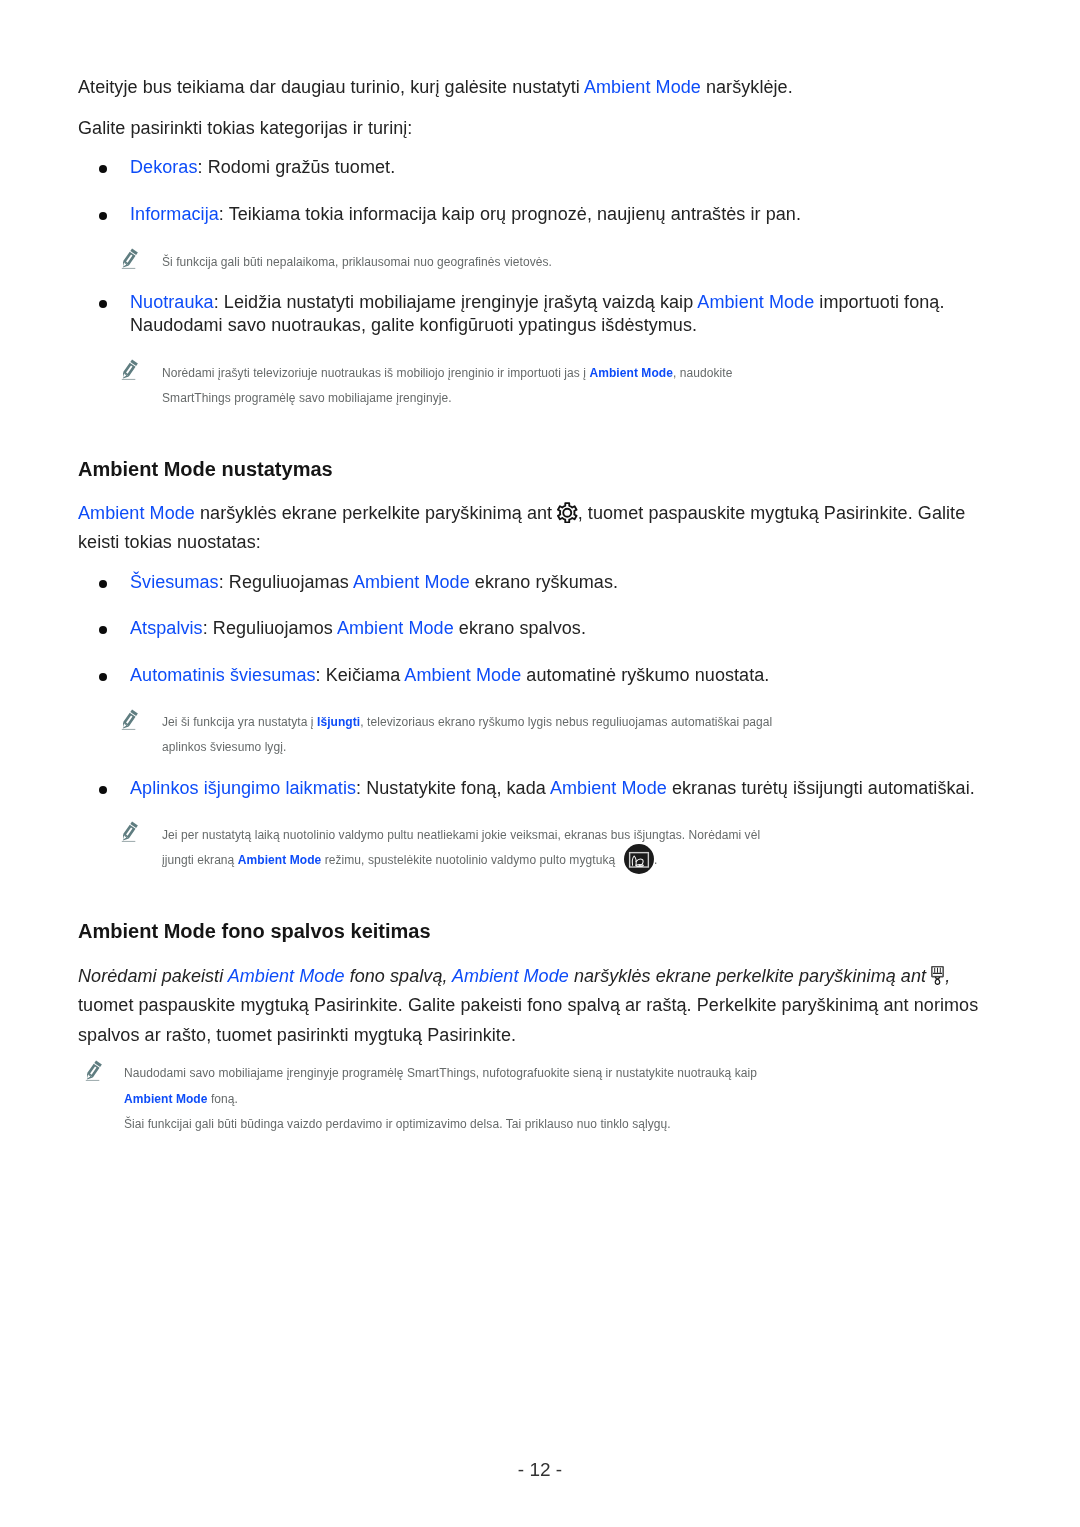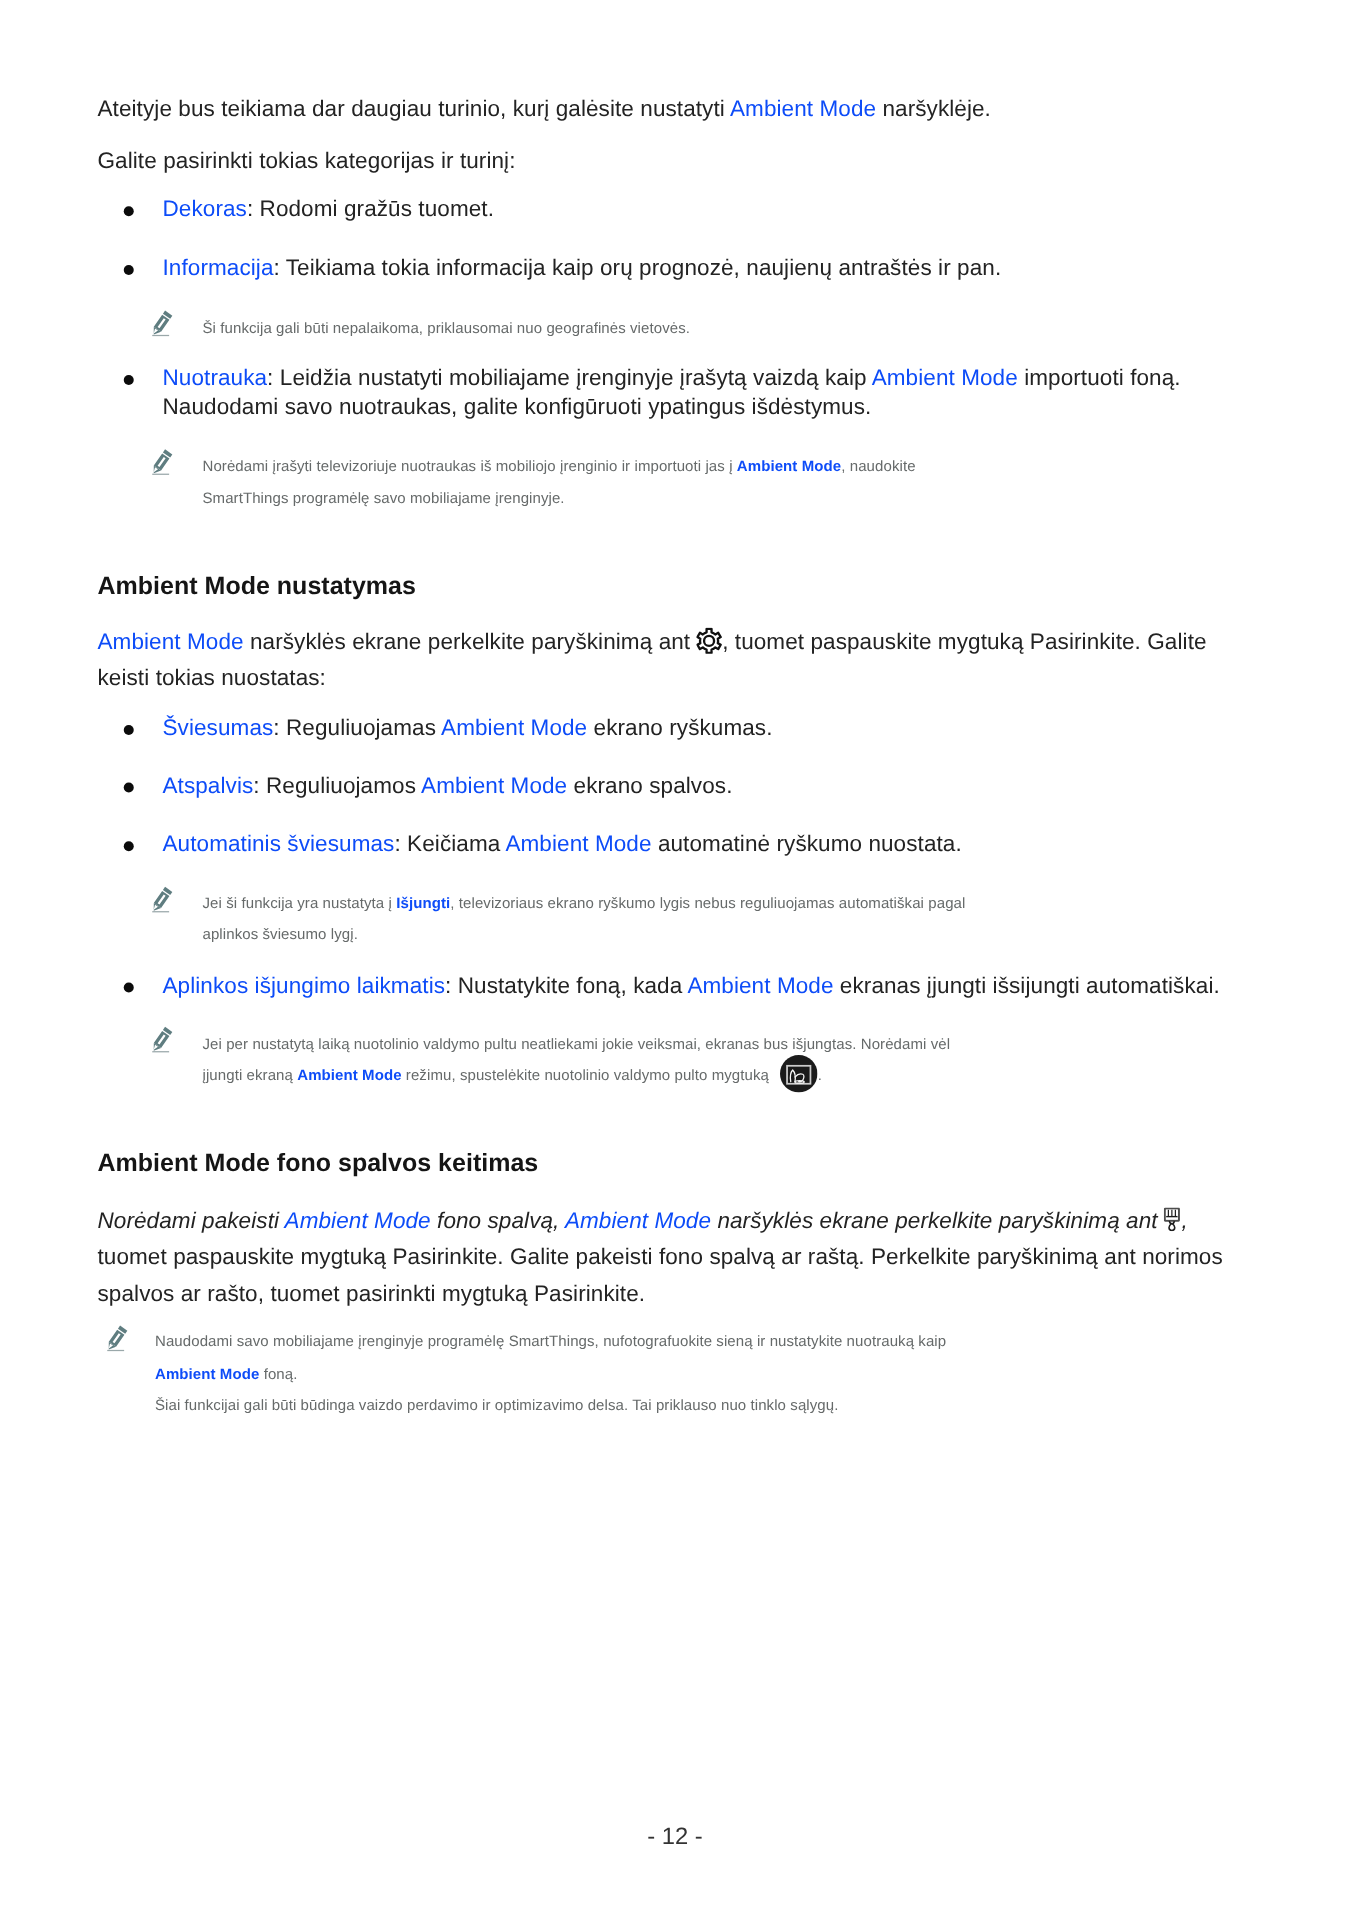--- a/index.html
+++ b/index.html
@@ -120,21 +120,21 @@
     </svg>
   <p class="ln note" style="left:162.0px;top:721.8px;">
     <span>Jei ši funkcija yra nustatyta į </span><span class="nblue">Išjungti</span><span>, televizoriaus ekrano ryškumo lygis nebus reguliuojamas automatiškai pagal</span>
   </p>
   <p class="ln note" style="left:162.0px;top:746.8px;">
     <span>aplinkos šviesumo lygį.</span>
   </p>
 
   <span class="bullet" style="left:98.6px;top:785.7px;"></span>
   <p class="ln para" style="left:130.0px;top:788.0px;">
-    <span class="blue">Aplinkos išjungimo laikmatis</span><span>: Nustatykite foną, kada </span><span class="blue">Ambient Mode</span><span> ekranas įjungti išsijungti automatiškai.</span>
+    <span class="blue">Aplinkos išjungimo laikmatis</span><span>: Nustatykite foną, kada </span><span class="blue">Ambient Mode</span><span> ekranas turėtų išsijungti automatiškai.</span>
   </p>
 
   <svg class="pencil" style="left:118.5px;top:821.3px;" width="20" height="22" viewBox="0 0 20 22" fill="#5f7d80">
       <use href="#ic-pencil"></use>
     </svg>
   <p class="ln note" style="left:162.0px;top:834.7px;">
     <span>Jei per nustatytą laiką nuotolinio valdymo pultu neatliekami jokie veiksmai, ekranas bus išjungtas. Norėdami vėl</span>
   </p>
   <p class="ln note" style="left:162.0px;top:859.7px;">
     <span>įjungti ekraną </span><span class="nblue">Ambient Mode</span><span> režimu, spustelėkite nuotolinio valdymo pulto mygtuką </span><span class="icoslot" style="width:35.5px;"><svg class="iabs" width="30" height="30" viewBox="0 0 29 29" style="left:5px;top:-19.9px;">

